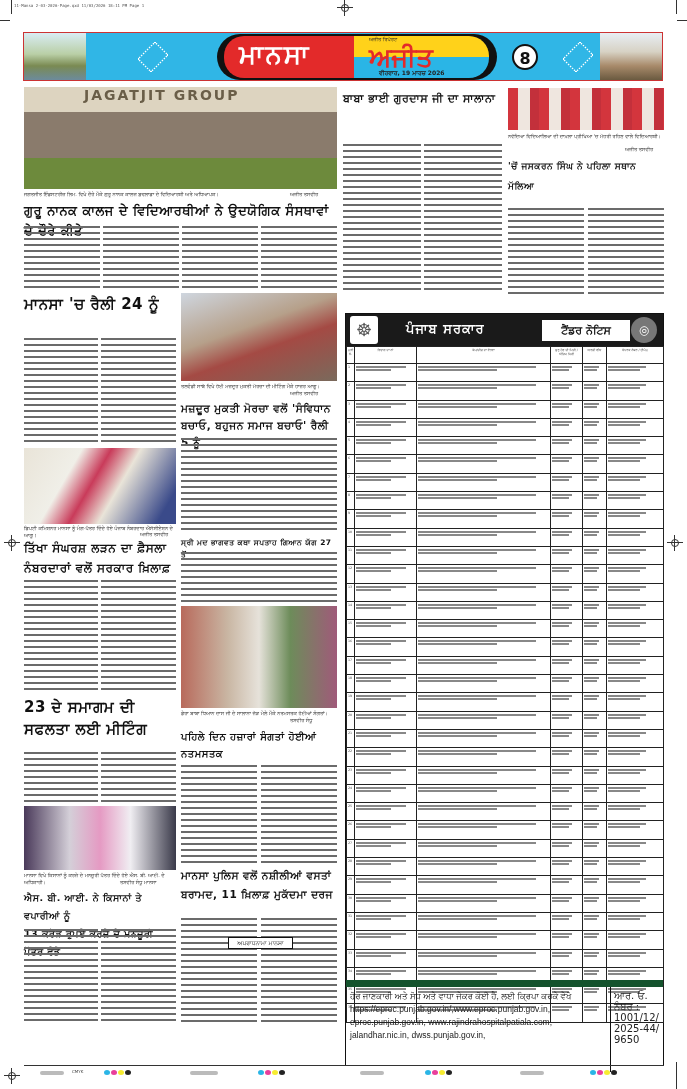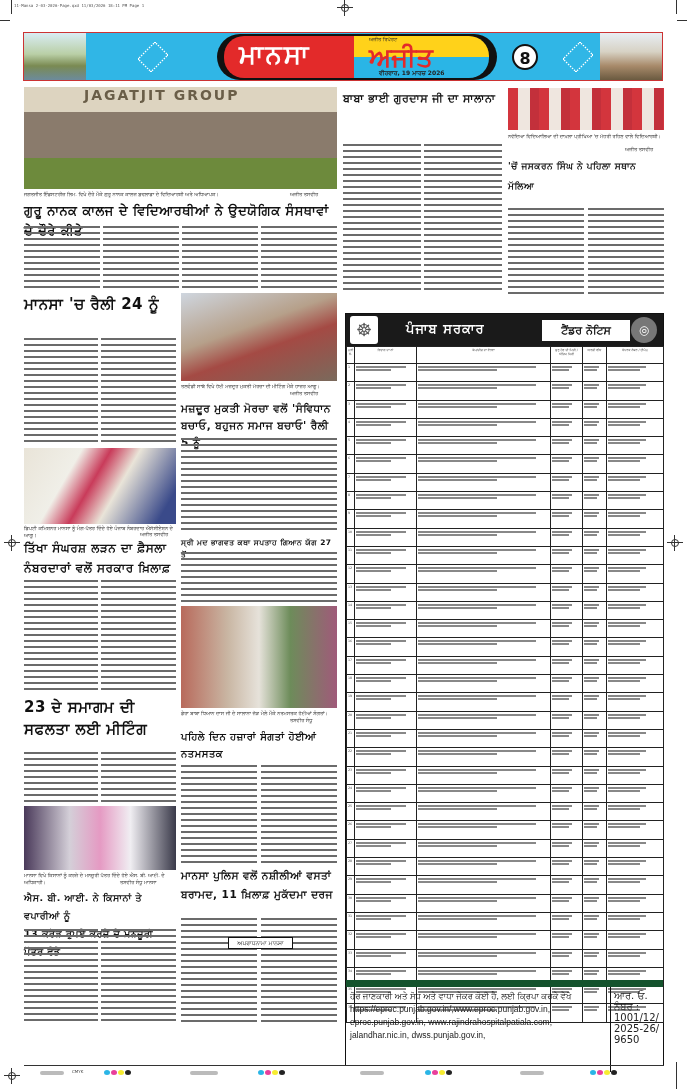--- a/index.html
+++ b/index.html
@@ -1034,21 +1034,21 @@
   </table>
   <div class="tfoot">
     <div class="main">
       <div class="pun">ਹੋਰ ਜਾਣਕਾਰੀ ਅਤੇ ਸੋਧ ਅਤੇ ਵਾਧਾ ਜੇਕਰ ਕੋਈ ਹੈ, ਲਈ ਕ੍ਰਿਪਾ ਕਰਕੇ ਵੇਖੋ</div>
       <div>https://eproc.punjab.gov.in/,www.eproc.punjab.gov.in,</div>
       <div>eproc.punjab.gov.in, www.rajindrahospitalpatiala.com,</div>
       <div>jalandhar.nic.in, dwss.punjab.gov.in,</div>
     </div>
     <div class="ref">
       <div>ਆਰ. ਓ. ਨੰਬਰ :</div>
-      <div style="word-break:break-all">1001/12/2025-26/9650</div>
+      <div style="word-break:break-all">1001/12/2025-44/9650</div>
     </div>
   </div>
 </div>
 
 <div style="position:absolute;left:24px;top:1065px;width:640px;height:1px;background:#333"></div>
 <div class="bar" style="left:40px;top:1071px;width:24px;background:#bbb"></div>
 <div style="position:absolute;left:72px;top:1069px;font-size:4px;color:#444">CMYK</div>
 <div class="dot" style="left:104px;top:1070px;background:#2ab5e6"></div>
 <div class="dot" style="left:111px;top:1070px;background:#e83e9b"></div>
 <div class="dot" style="left:118px;top:1070px;background:#f7ec30"></div>

